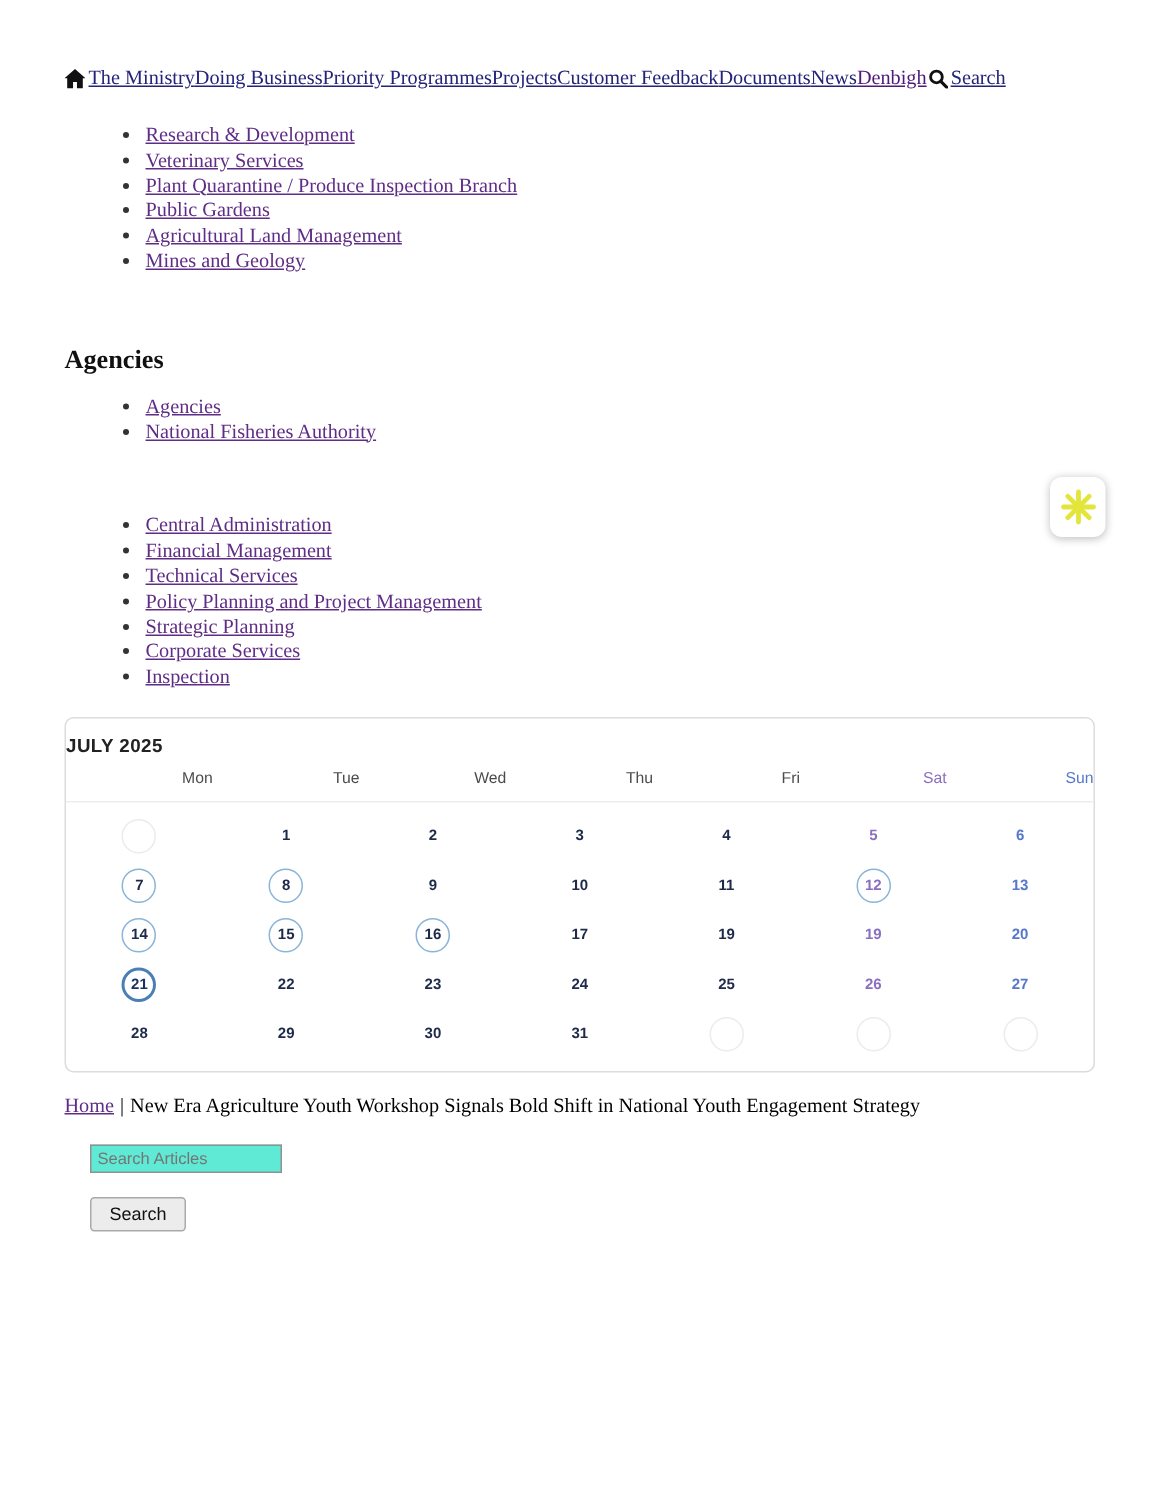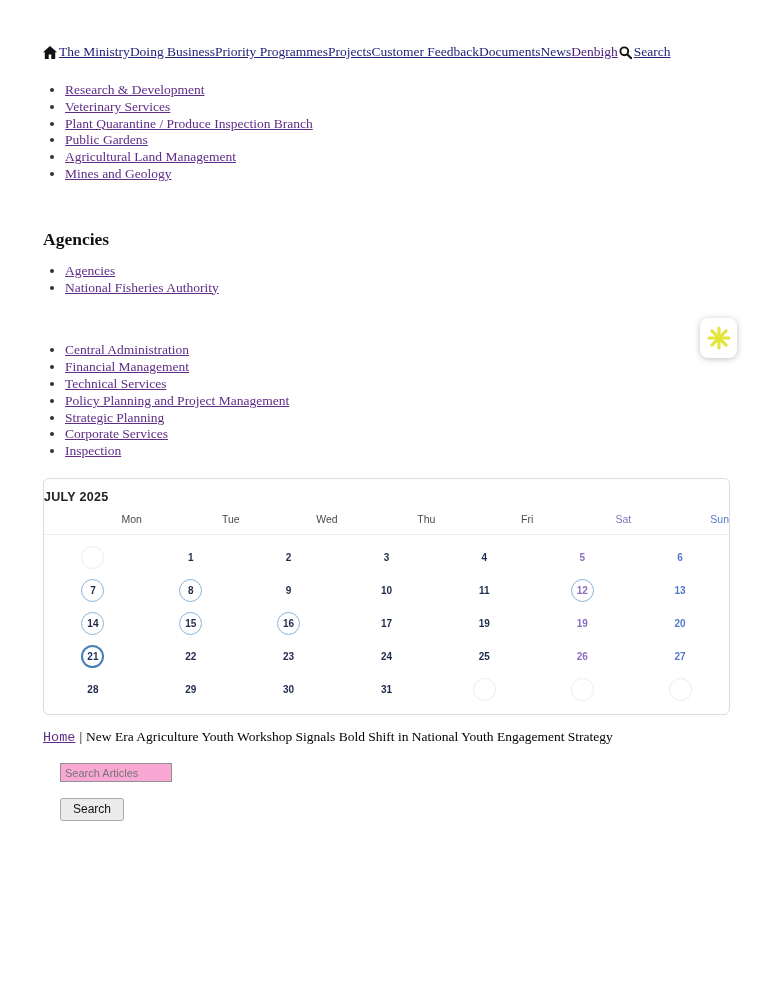--- a/index.html
+++ b/index.html
@@ -17,21 +17,21 @@
   .nav-links a.nav-link-visited { color:var(--link-denbigh,#4d1a7a); }
   .nav-search { display:inline-flex; align-items:center; }
   .nav-search .mag { display:inline-flex; margin:0 2px 0 1px; }
   .nav-search a { text-decoration:underline; color:var(--link-nav,#23237a); font-size:13.5px; }
 
   
   .section { margin-top:22px; }
   .section + .section { margin-top:46px; }
   .section-title { font-size:17.5px; font-weight:bold; color:#111; }
   .link-list { margin:13px 0 0 0; padding-left:22px; list-style:disc; }
-  .link-list li { font-size:13.5px; line-height:16.8px; color:#333; }
+  .link-list li { font-size:13.5px; line-height:16.8px; color:#333;margin-left:32px; }
   .link-list a { color:var(--link-list,#5f2c86); text-decoration:underline; }
 
   
   .calendar {
     margin-top:18px; width:687px; border:1px solid #dcdcdc; border-radius:6px;
     font-family:"Liberation Sans", sans-serif; background:#fff;
   }
   .cal-title { text-align:left; font-size:12.5px; font-weight:bold; color:#222; padding:11px 0 9px; letter-spacing:.3px; }
   .cal-head { display:grid; grid-template-columns:repeat(7,1fr); padding-bottom:9px; border-bottom:1px solid #ededed; }
   .cal-dow { text-align:right; font-size:10.5px; color:#4a4a4a; }
@@ -45,28 +45,28 @@
     font-size:10px; font-weight:bold; color:#1e2a4a; border:1px solid transparent;
   }
   .cal-day.blank { border-color:#ececec; }
   .cal-day.ring { border:1.5px solid var(--ring,#8ab4d8); }
   .cal-day.today { border:2px solid var(--today-ring,#4a7fb5); color:#17325e; }
   .cal-day.sat { color:var(--sat,#8a6fc0); }
   .cal-day.sun { color:var(--sun,#5577cc); }
 
   
   .breadcrumb { margin-top:14px; font-size:13.5px; color:#000; }
-  .breadcrumb a { color:var(--link-list,#5f2c86); text-decoration:underline;font-family:Liberation Mono, monospace; }
+  .breadcrumb a { color:var(--link-list,#5f2c86); text-decoration:underline; }
   .breadcrumb .sep { margin:0 4px; }
 
   
   .article-search { margin:18px 0 0 17px; }
   .article-search input {
-    width:112px; height:19px; font-family:"Liberation Sans",sans-serif; font-size:11px;
-    border:1px solid #919191; padding:2px 4px; color:#333; background:#f9a8d4;
+    width:128px; height:19px; font-family:"Liberation Sans",sans-serif; font-size:11px;
+    border:1px solid #919191; padding:2px 4px; color:#333; background:#5eead4;
   }
   .search-btn {
     margin:16px 0 0 17px; font-family:"Liberation Sans",sans-serif; font-size:12px;
     padding:3px 12px 4px; background:#ececec; border:1px solid #a9a9a9; border-radius:3px;
     color:#111; cursor:pointer;
   }
 
   
   .access-widget {
     position:absolute; top:318px; right:36px; width:37px; height:40px;

